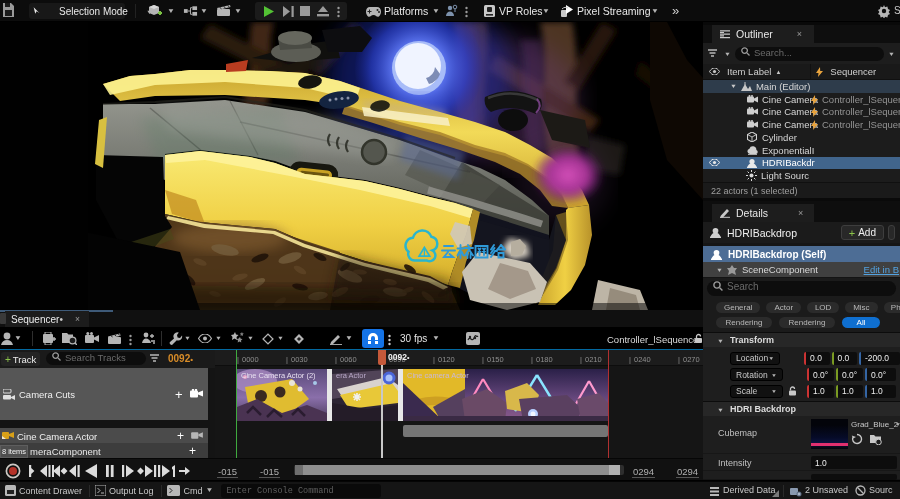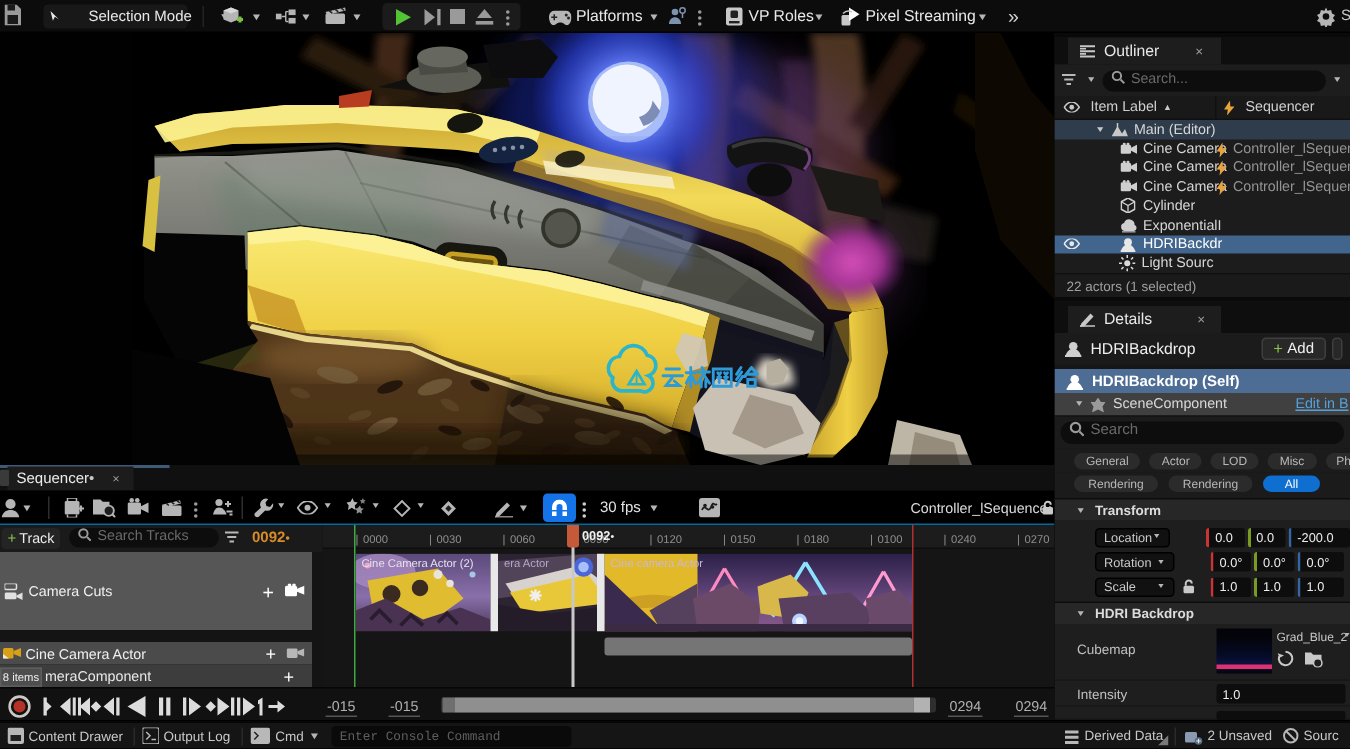--- a/index.html
+++ b/index.html
@@ -753,21 +753,21 @@
         <span style="position:absolute;left:125px">0060</span>
       <span style="position:absolute;left:169px">|</span>
         <span style="position:absolute;left:174px">0090</span>
       <span style="position:absolute;left:218px">|</span>
         <span style="position:absolute;left:223px">0120</span>
       <span style="position:absolute;left:267px">|</span>
         <span style="position:absolute;left:272px">0150</span>
       <span style="position:absolute;left:316px">|</span>
         <span style="position:absolute;left:321px">0180</span>
       <span style="position:absolute;left:365px">|</span>
-        <span style="position:absolute;left:370px">0100</span>
+        <span style="position:absolute;left:370px">0210</span>
       <span style="position:absolute;left:414px">|</span>
         <span style="position:absolute;left:419px">0240</span>
       <span style="position:absolute;left:463px">|</span>
         <span style="position:absolute;left:468px">0270</span>
     </div>
 
     <div style="position:absolute;left:22px;top:19px;width:371px;height:52px;overflow:hidden">
       <svg width="371" height="52">
         <defs>
           <linearGradient id="sky1" x1="0" y1="0" x2="0" y2="1">

